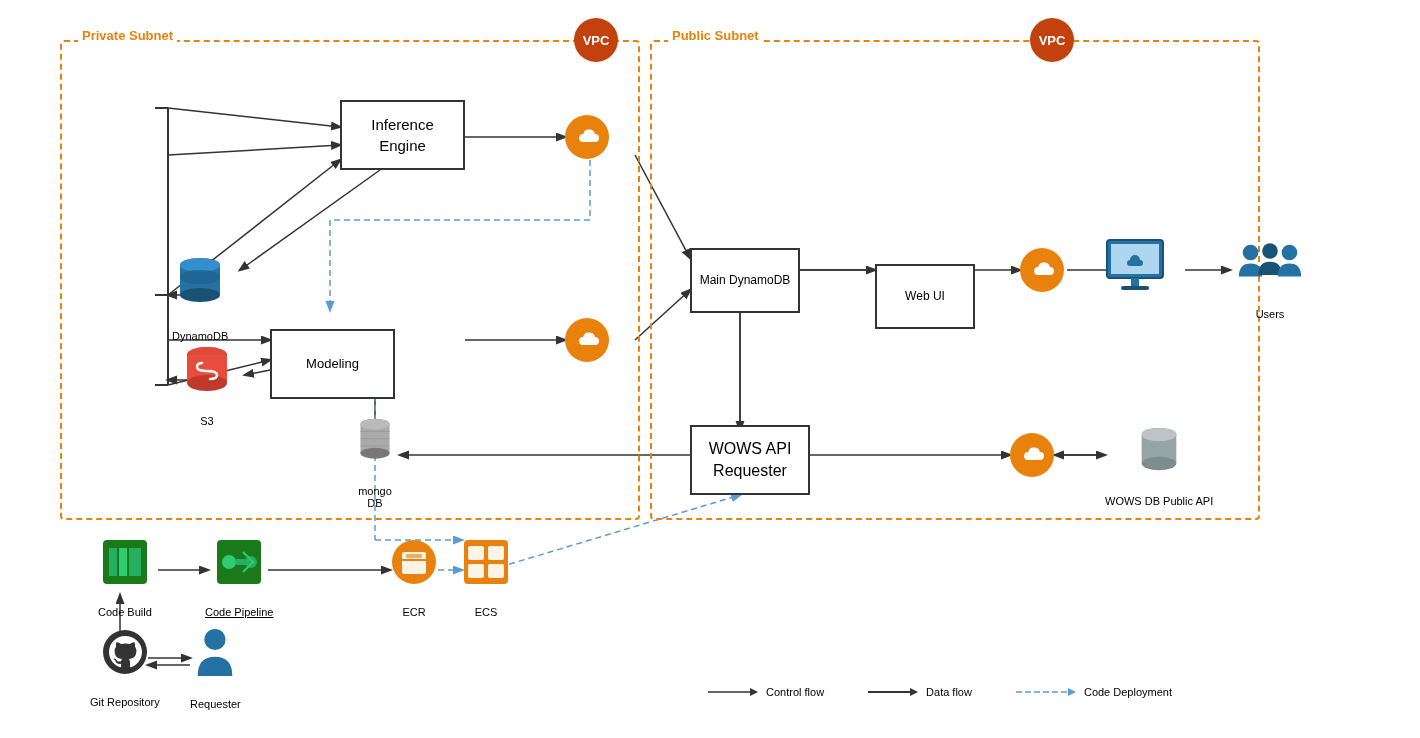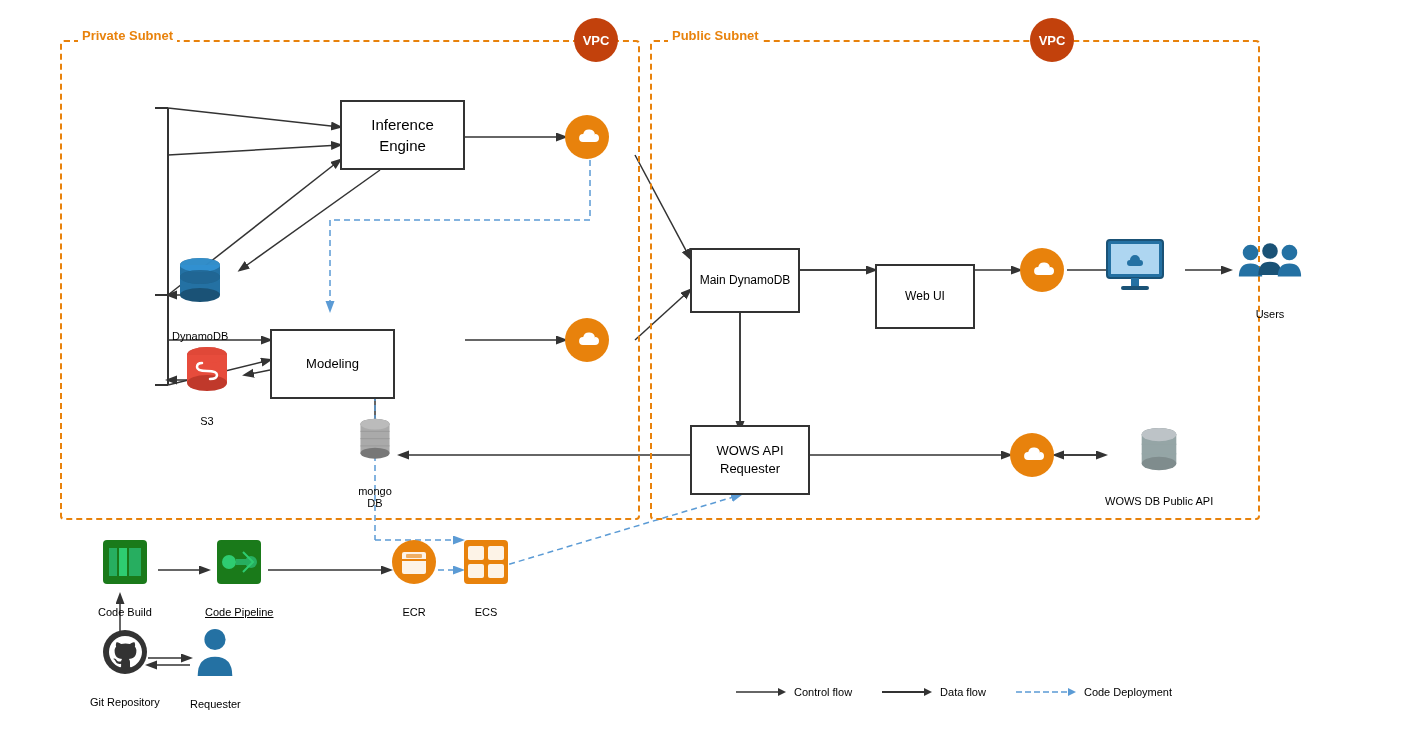--- a/index.html
+++ b/index.html
@@ -395,21 +395,21 @@
       <circle cx="20" cy="14" r="10" fill="#2471a3"></circle>
       <path d="M5 45 Q5 28 20 28 Q35 28 35 45" fill="#2471a3"></path>
       <circle cx="45" cy="12" r="10" fill="#1a5276"></circle>
       <path d="M30 43 Q30 26 45 26 Q60 26 60 43" fill="#1a5276"></path>
       <circle cx="70" cy="14" r="10" fill="#2471a3"></circle>
       <path d="M55 45 Q55 28 70 28 Q85 28 85 45" fill="#2471a3"></path>
     </svg>
     <span class="icon-label">Users</span>
   </div>
 
-  <div class="service-box" style="left: 690px; top: 425px; width: 120px; height: 70px; font-size: 13px; text-align:center;align-items:center;">
+  <div class="service-box" style="left: 690px; top: 425px; width: 120px; height: 70px; font-size: 16px; text-align:center;align-items:center;">
     <span style="white-space:pre-line;">WOWS API
 Requester</span>
   </div>
 
   <div class="icon-container" style="left: 1010px; top: 433px;">
     <div class="cloud-circle">
       <svg viewBox="0 0 28 20" fill="white">
         <path d="M22 8.5A6 6 0 0 0 10.2 7A4 4 0 1 0 10 15H22a4 4 0 0 0 0-8z"></path>
       </svg>
     </div>
@@ -484,21 +484,21 @@
 
   <div class="icon-container" style="left: 190px; top: 628px;">
     <svg class="developer-icon" viewBox="0 0 44 52">
 
       <circle cx="22" cy="12" r="11" fill="#2471a3"></circle>
       <path d="M4 50 Q4 30 22 30 Q40 30 40 50" fill="#2471a3"></path>
     </svg>
     <span class="icon-label">Requester</span>
   </div>
 
-  <div class="legend" style="position:absolute; bottom: 40px; right: 80px; display:flex; align-items:center; gap:30px;">
+  <div class="legend" style="position:absolute; bottom: 40px; right: 80px; display:flex; align-items:center; gap:44px;">
     <div class="legend-item">
       <svg width="50" height="12">
         <line x1="0" y1="6" x2="42" y2="6" stroke="#333" stroke-width="1.5"></line>
         <polygon points="42,2 50,6 42,10" fill="#333"></polygon>
       </svg>
       <span>Control flow</span>
     </div>
     <div class="legend-item">
       <svg width="50" height="12">
         <line x1="0" y1="6" x2="42" y2="6" stroke="#333" stroke-width="2"></line>

